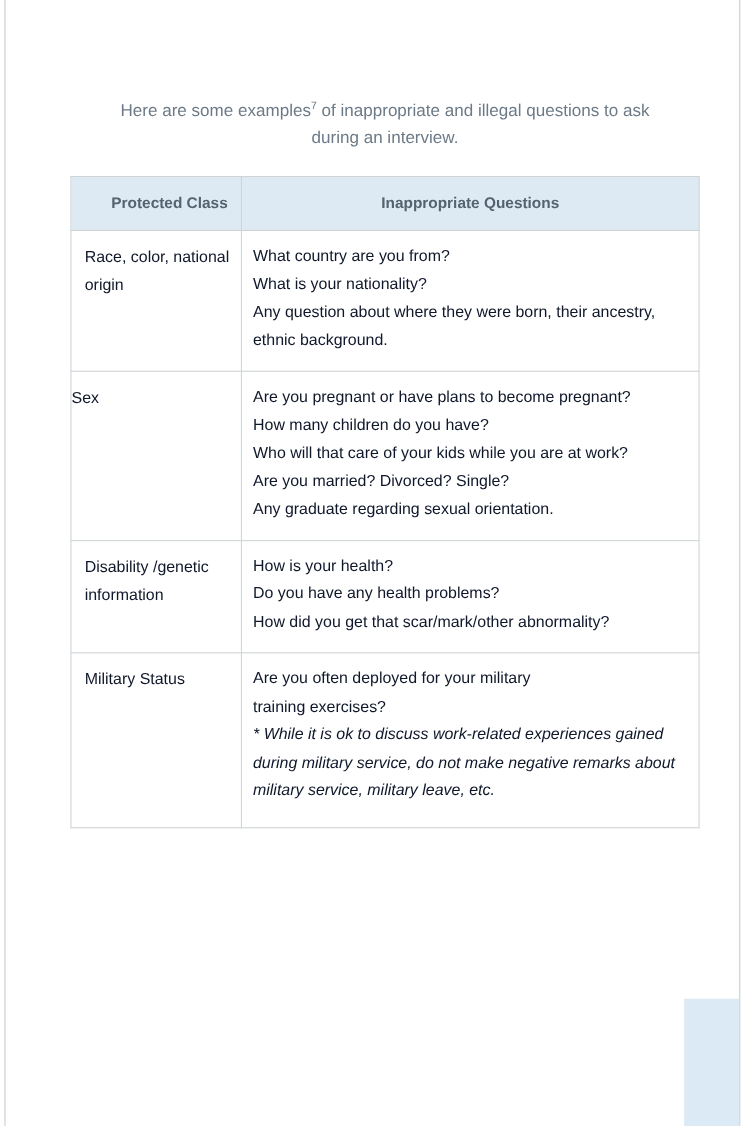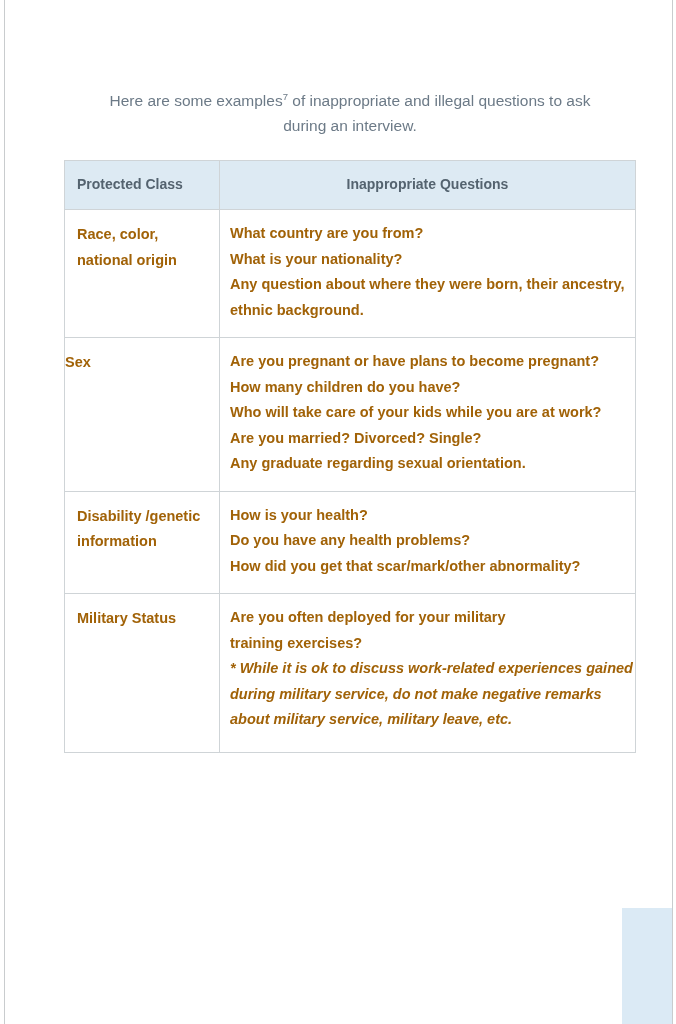--- a/index.html
+++ b/index.html
@@ -76,37 +76,37 @@
     border: 1px solid #cfd4d7;
   }
 
   table.qtable col.c1 { width: 155px; }
   table.qtable col.c2 { width: 416px; }
 
   table.qtable th,
   table.qtable td {
     border: 1px solid #cfd4d7;
     vertical-align: top;
-    color: #a16207;
+    color: #0f172a;
     font-size: 14.5px;
     line-height: 25.5px;
-    font-weight: 700;
+    font-weight: 400;
     background: #ffffff;
   }
 
   table.qtable thead th {
     background: #ddeaf3;
     font-weight: 600;
     font-size: 14px;
     color: #54636f;
     height: 48px;
     padding: 0 12px;
     vertical-align: middle;
   }
-  table.qtable thead th.h-class { text-align: left; padding-left: 12px; margin-left: 28px; }
+  table.qtable thead th.h-class { text-align: right; padding-left: 12px; margin-left: 28px; }
   table.qtable thead th.h-q     { text-align: center; }
 
   td.cls {
     padding: 12px 10px 14px 12px;
   }
   td.cls.indent {
     padding-left: 0;
     margin-top: 14px;
   }
 
@@ -166,21 +166,21 @@
               <span class="line wrapline">Any question about where they were born, their ancestry, ethnic background.</span>
             </td>
           </tr>
 
 
           <tr class="r-sex">
             <td class="cls indent">Sex</td>
             <td class="qs">
               <span class="line">Are you pregnant or have plans to become pregnant?</span>
               <span class="line">How many children do you have?</span>
-              <span class="line">Who will take care of your kids while you are at work?</span>
+              <span class="line">Who will that care of your kids while you are at work?</span>
               <span class="line">Are you married? Divorced? Single?</span>
               <span class="line">Any graduate regarding sexual orientation.</span>
             </td>
           </tr>
 
 
           <tr class="r-dis">
             <td class="cls">Disability /genetic information</td>
             <td class="qs">
               <span class="line">How is your health?</span>

